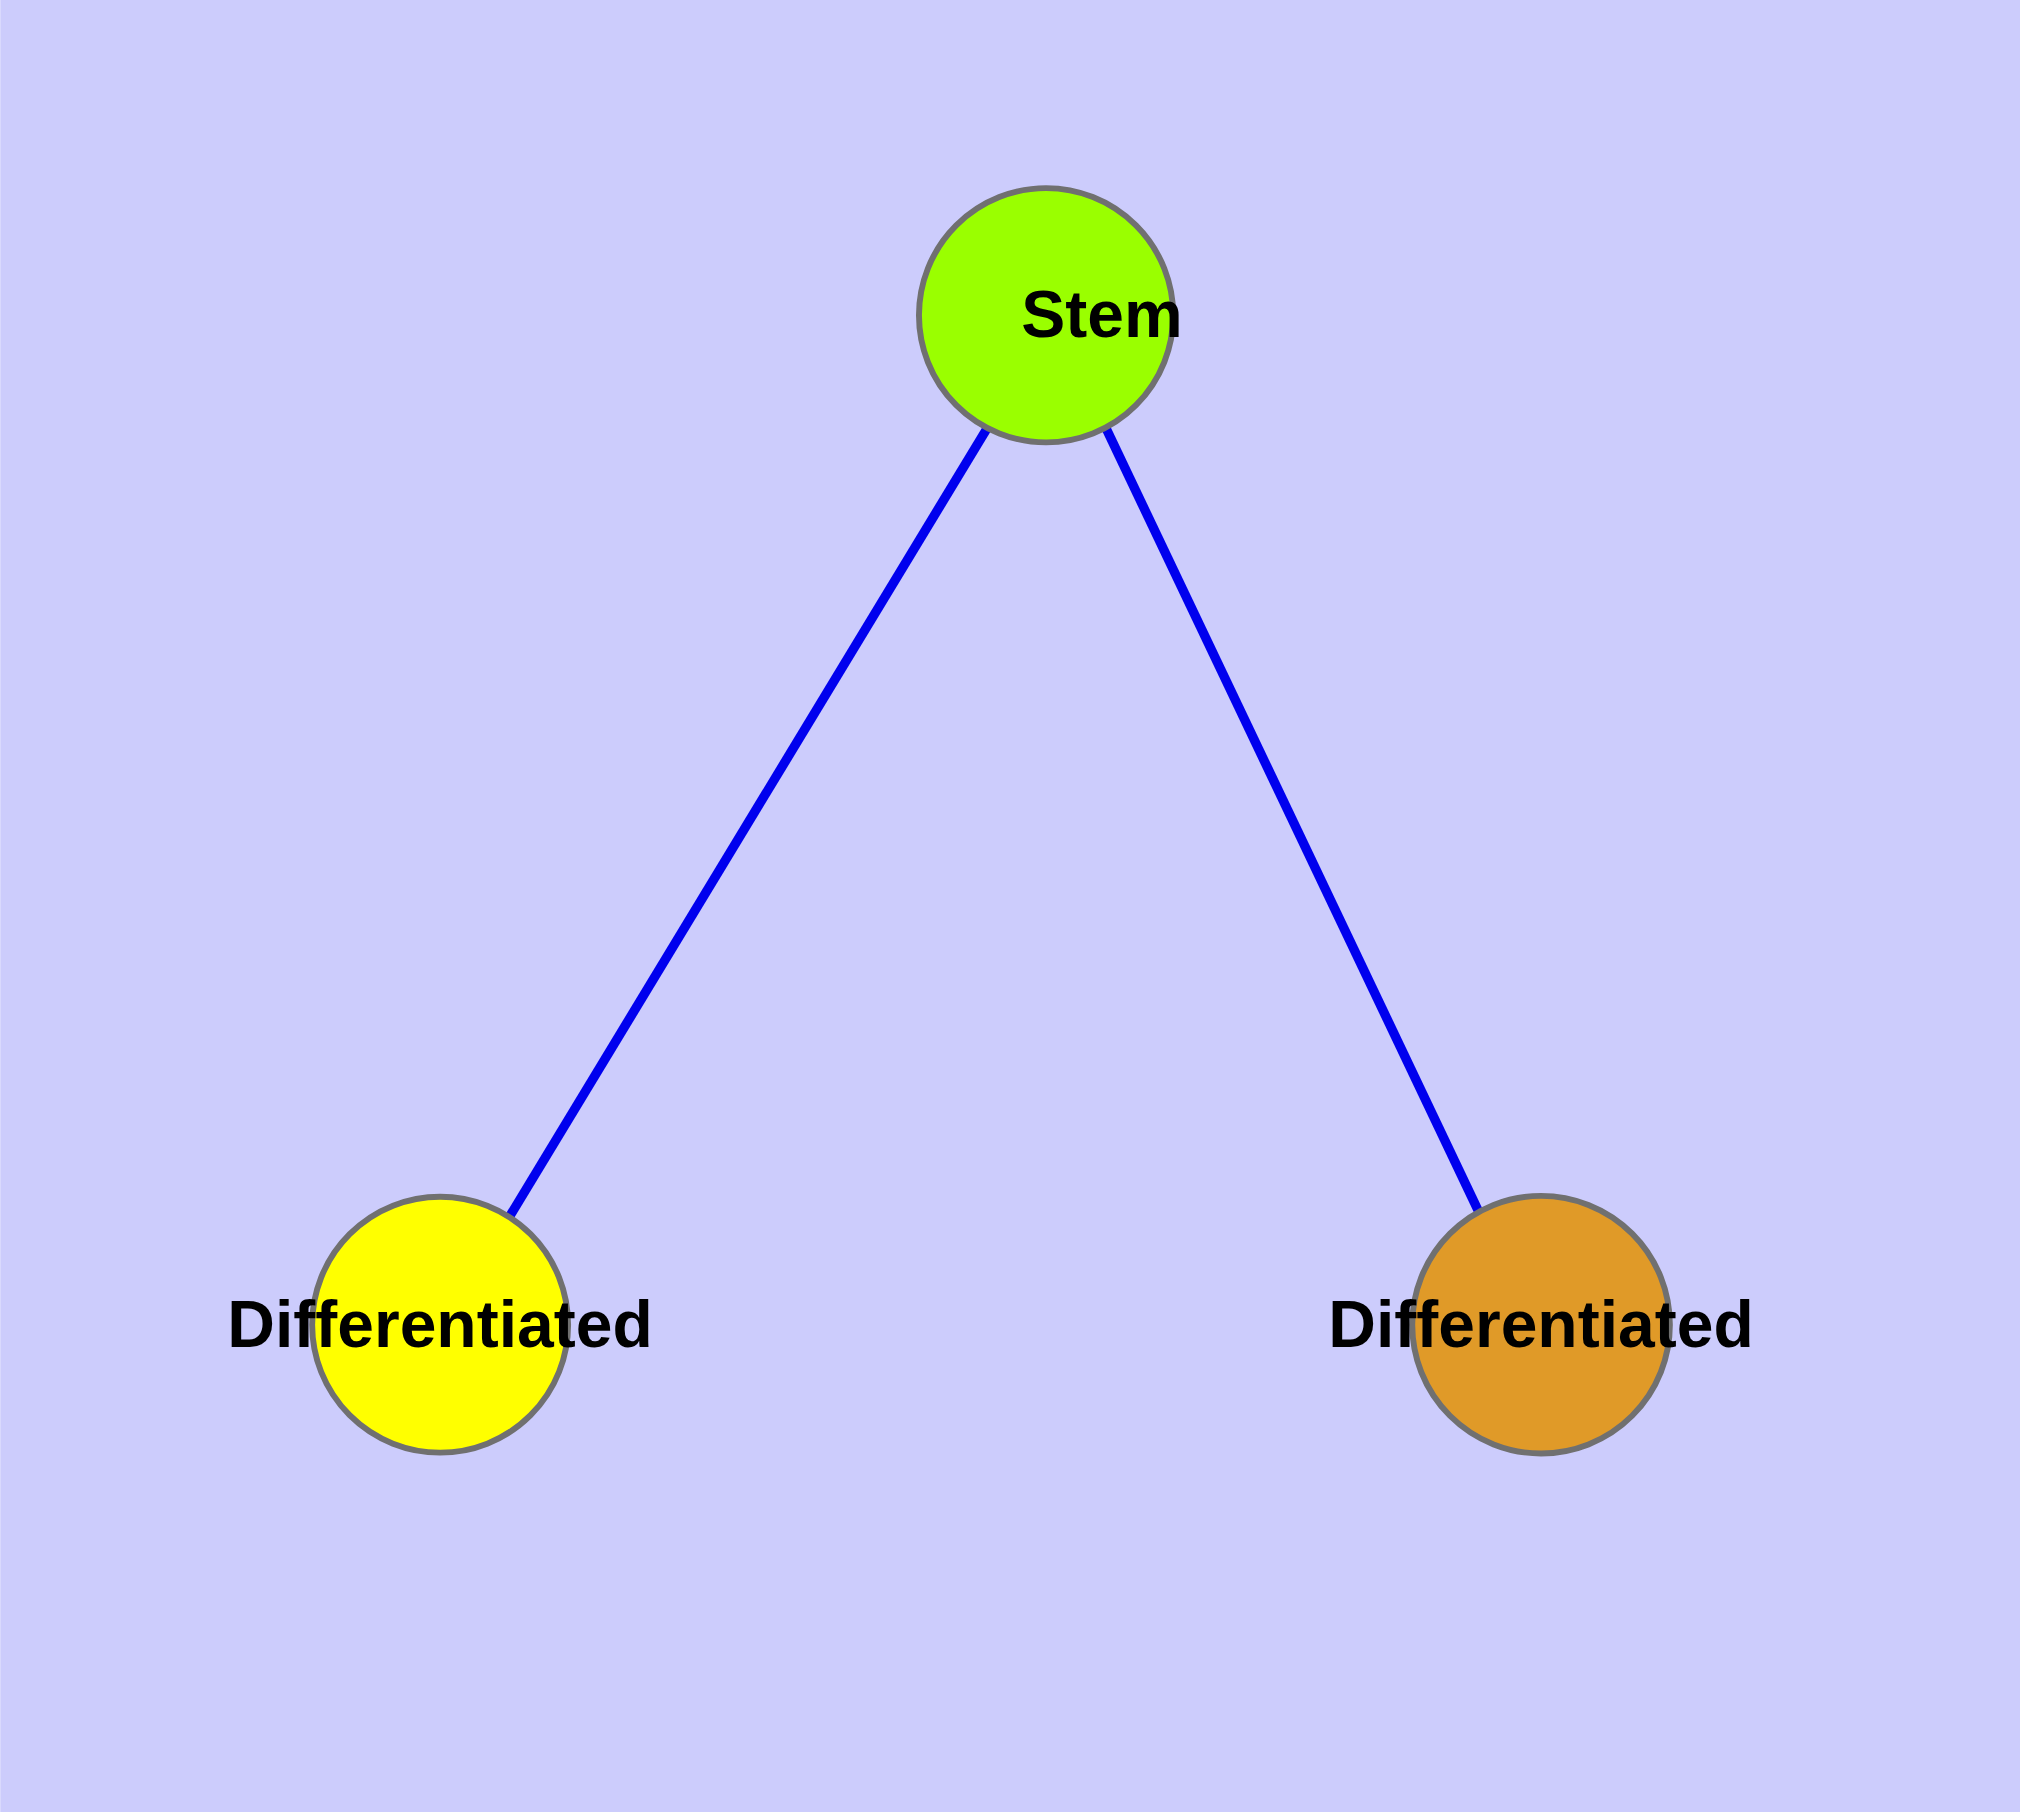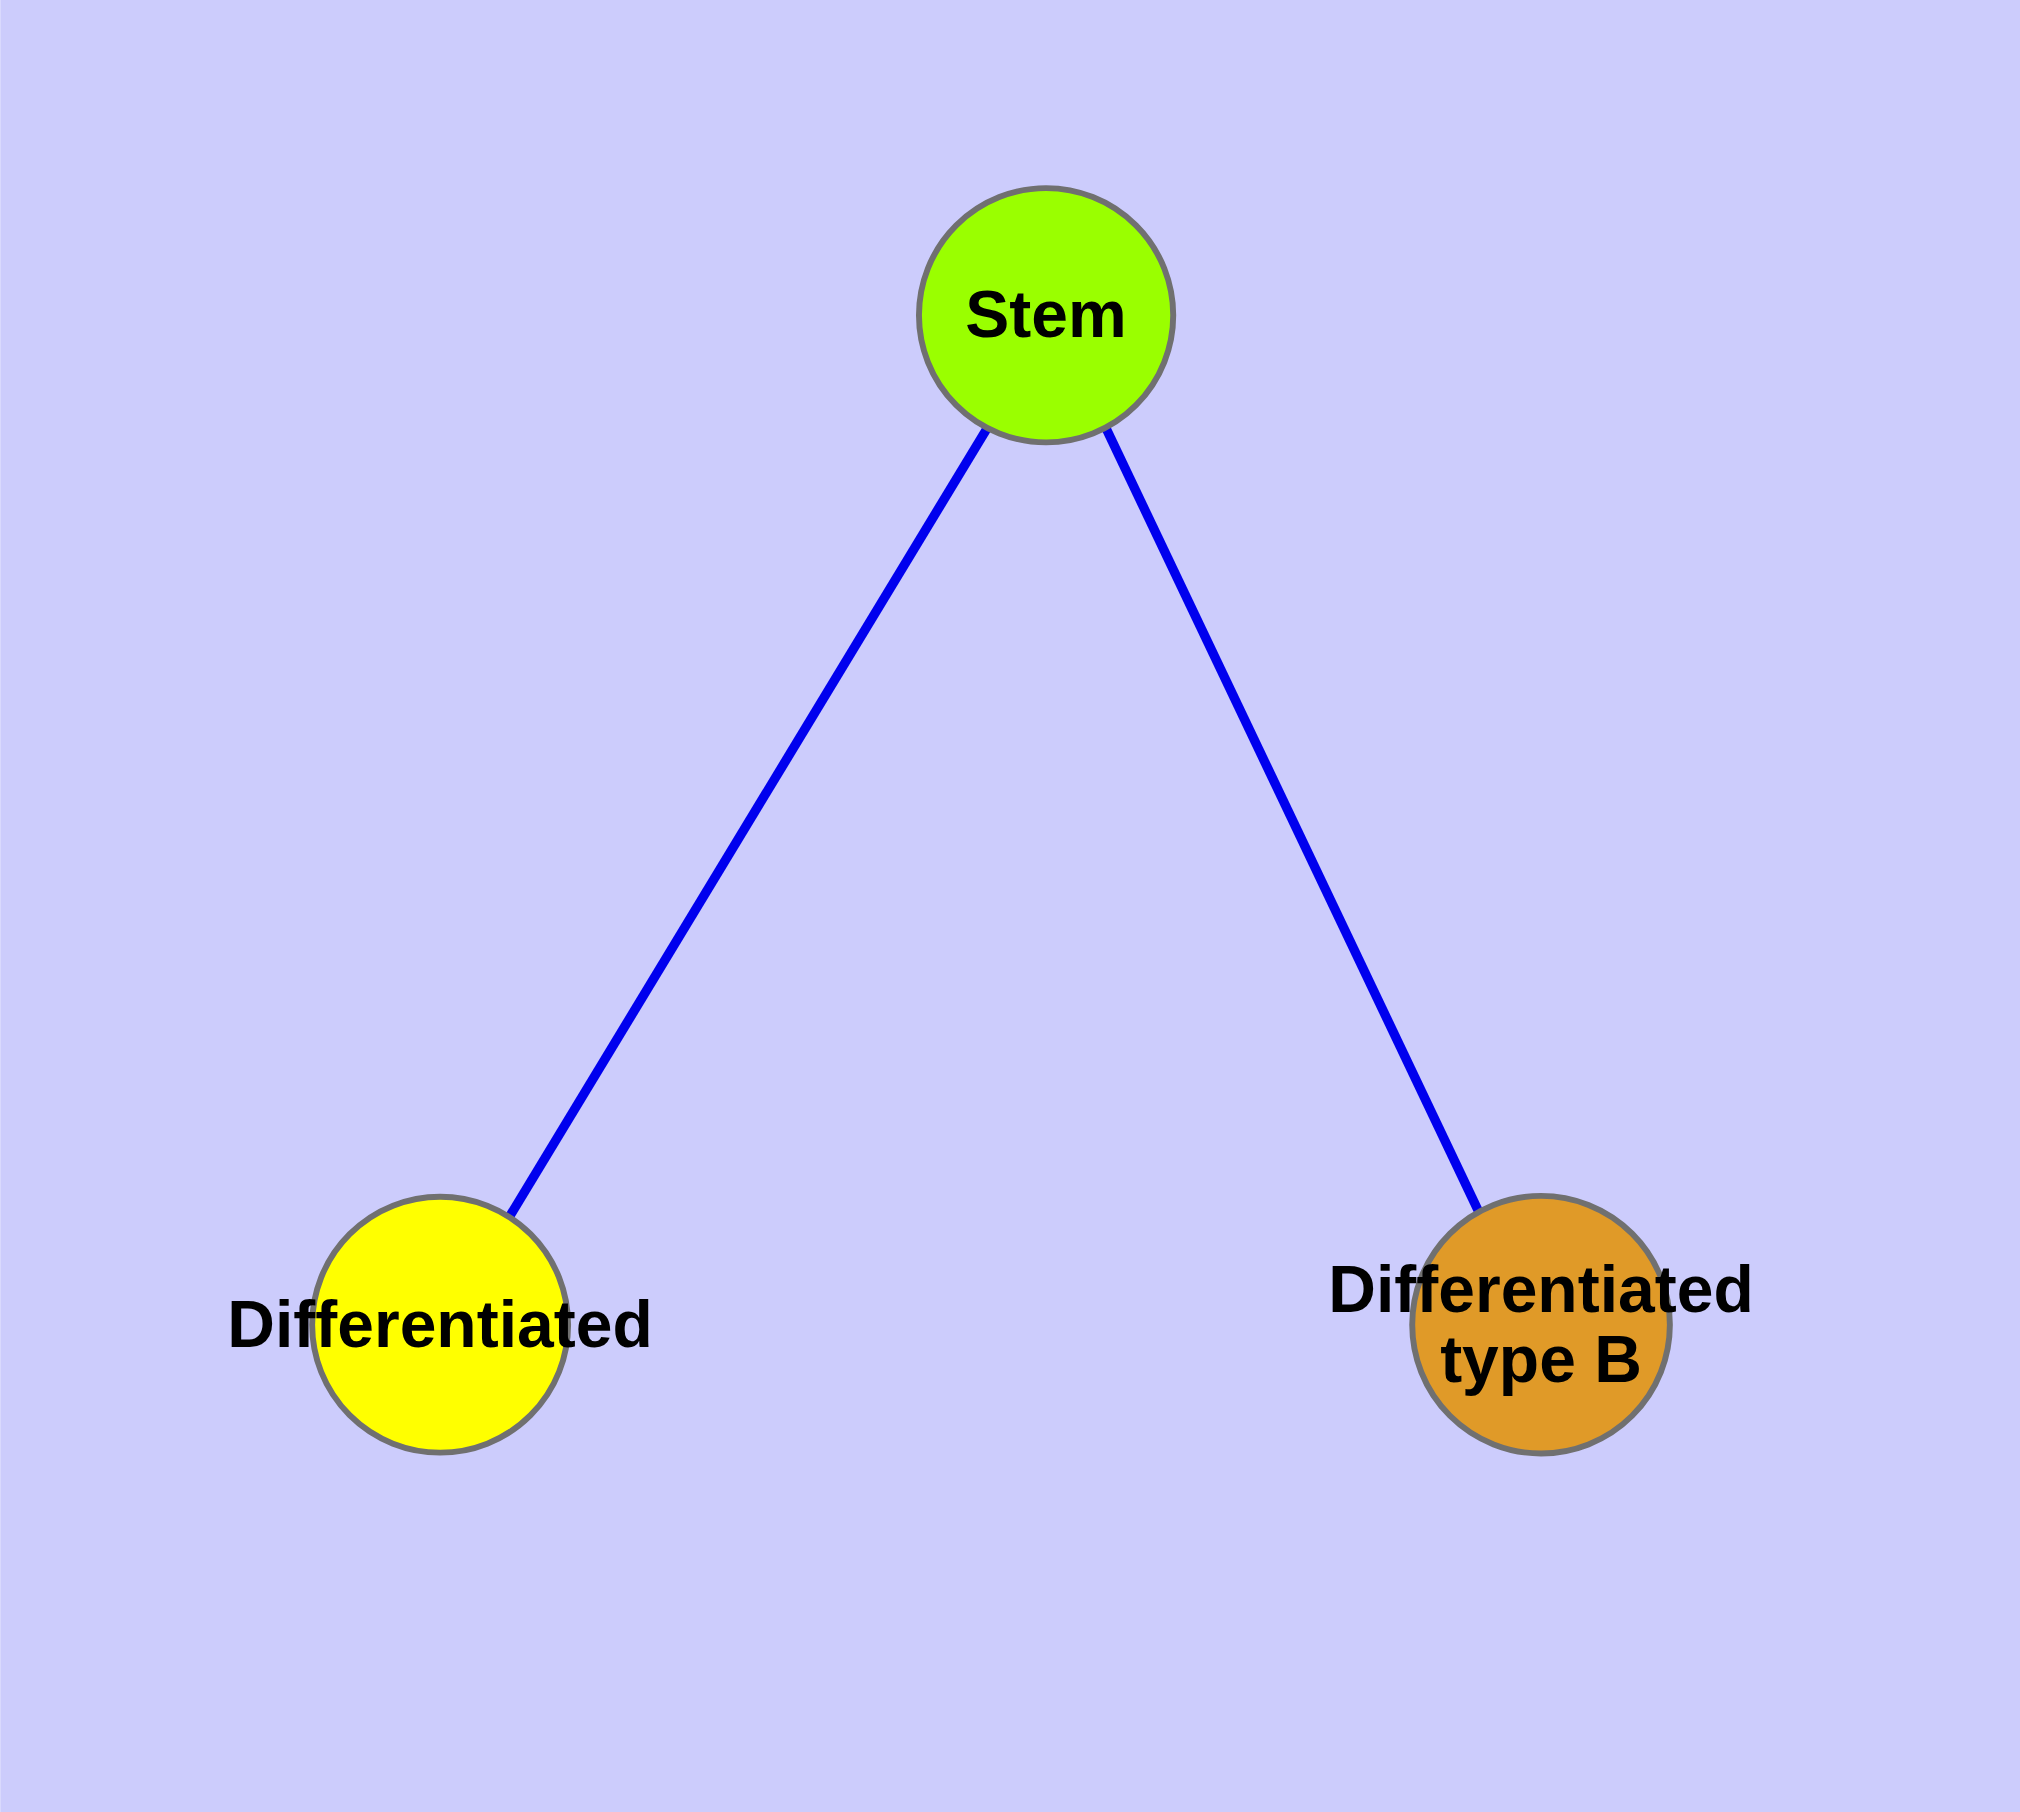--- a/index.html
+++ b/index.html
@@ -50,21 +50,21 @@
         <line x1="1305" y1="506" x2="1748" y2="1437" stroke="#0000EE" stroke-width="11" stroke-linecap="butt"></line>
       </g>
     <g id="nodes-layer">
         <circle cx="1234" cy="372" r="150" fill="#9AFF00" stroke="#707070" stroke-width="7"></circle>
         <circle cx="519" cy="1563" r="151" fill="#FFFF00" stroke="#707070" stroke-width="7"></circle>
         <circle cx="1818" cy="1563" r="152" fill="#E09A28" stroke="#707070" stroke-width="7"></circle>
       </g>
   </svg>
 
   <div id="labels-layer">
-      <div class="node-label" style="left: 1046px; top: 315px; font-size: 66px; color: rgb(0, 0, 0);">
+      <div class="node-label" style="left: 1102px; top: 315px; font-size: 66px; color: rgb(0, 0, 0);">
         <div>Stem</div>
       </div>
       <div class="node-label two-line" style="left: 440px; top: 1325px; font-size: 66px; color: rgb(0, 0, 0);"><div>Differentiated</div></div>
-      <div class="node-label two-line" style="left: 1541px; top: 1325px; font-size: 66px; color: rgb(0, 0, 0);"><div>Differentiated</div><div>type B</div></div>
+      <div class="node-label two-line" style="left: 1541px; top: 1325px; font-size: 66px; color: rgb(0, 0, 0);"><div>Differentiated</div></div>
     </div>
 
 </div>
 
 
 </body></html>

